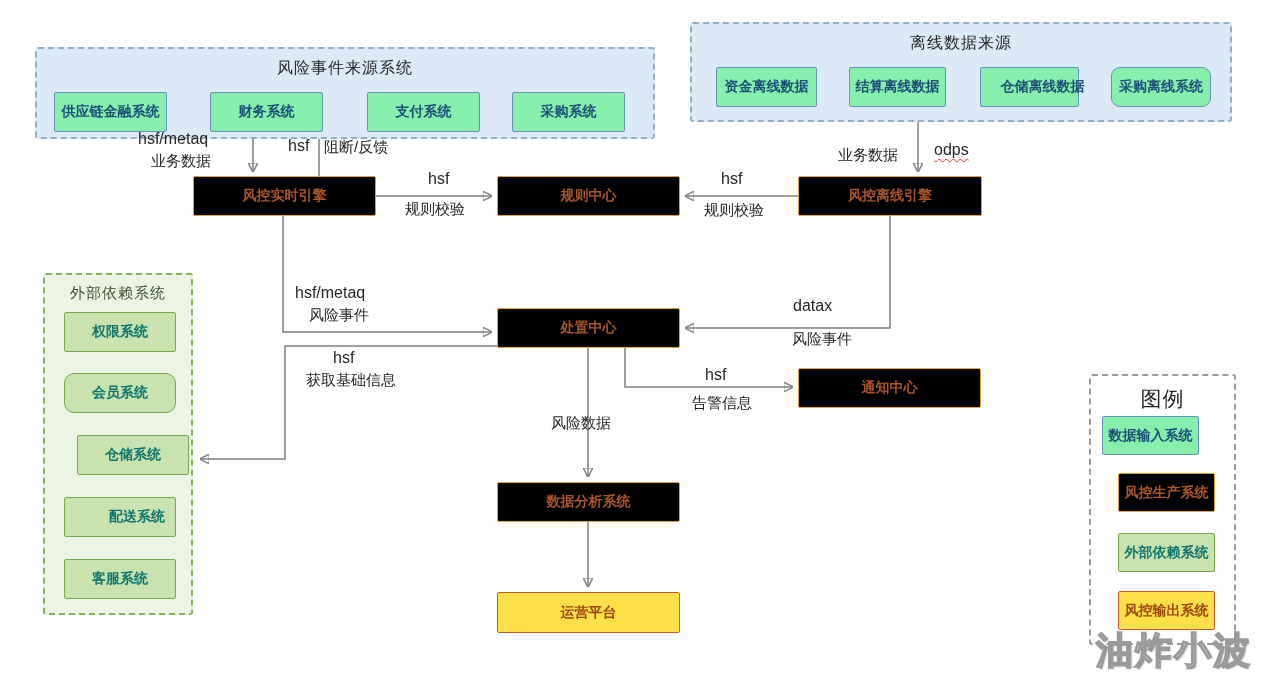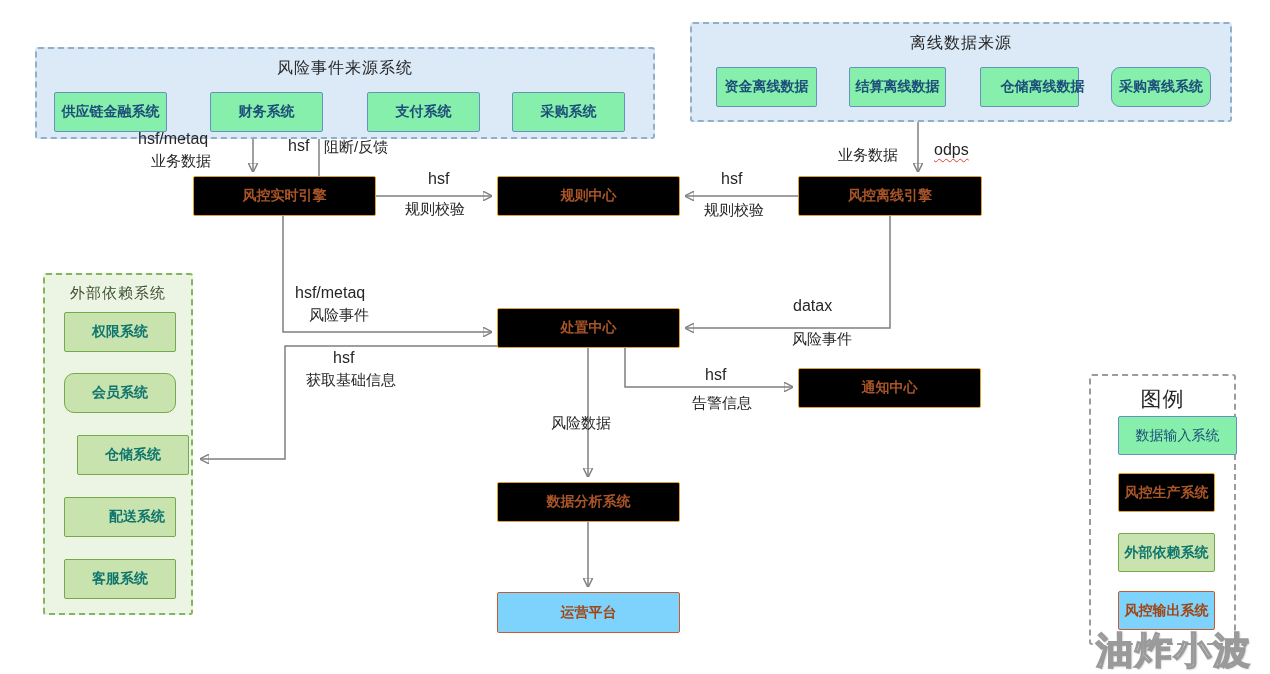--- a/index.html
+++ b/index.html
@@ -18,21 +18,21 @@
 
   
   .node {
     position:absolute; box-sizing:border-box; border:1.5px solid; border-radius:2px;
     display:flex; align-items:center; justify-content:center;
     font-size:14px; font-weight:600; white-space:nowrap;
   }
   .node.blue   { background:#86efac; border-color:#6593bd; color:#1d4e79; }
   .node.yellow { background:#000000; border-color:#dfa32b; color:#aa5528; }
   .node.green  { background:#c9e3af; border-color:#74a94c; color:#0f766e; }
-  .node.orange { background:#7dd3fc; border-color:#c75b2d; color:#a04513; }
+  .node.orange { background:#fde047; border-color:#c75b2d; color:#a04513; }
 
   
   .elabel { position:absolute; white-space:nowrap; color:#262626; font-size:15px; }
   .elabel.latin { font-size:16px; }
   .elabel.spell { text-decoration:underline wavy #e03c31; text-decoration-thickness:1px; text-underline-offset:3px; }
 
   svg.wires { position:absolute; left:0; top:0; width:1270px; height:674px; }
   svg.wires path { fill:none; stroke:#7f7f7f; stroke-width:1.5; }
 
   .watermark {
@@ -113,21 +113,21 @@
   <div class="elabel latin" style="left:793px; top:297px;">datax</div>
   <div class="elabel" style="left:792px; top:330px;">风险事件</div>
   <div class="elabel latin" style="left:333px; top:349px;">hsf</div>
   <div class="elabel" style="left:306px; top:371px;">获取基础信息</div>
   <div class="elabel latin" style="left:705px; top:366px;">hsf</div>
   <div class="elabel" style="left:692px; top:394px;">告警信息</div>
   <div class="elabel" style="left:551px; top:414px;">风险数据</div>
 
   <div class="group plain" style="left:1089px; top:374px; width:147px; height:271px;">
     <div class="group-title">图例</div>
-    <div class="node blue" style="left:27px; top:40px;  width:119px; height:39px; font-weight:400;">数据输入系统</div>
+    <div class="node blue" style="left:11px; top:40px;  width:97px; height:39px; font-weight:700;">数据输入系统</div>
     <div class="node yellow" style="left:27px; top:97px;  width:97px; height:39px;">风控生产系统</div>
     <div class="node green" style="left:27px; top:157px; width:97px; height:39px;">外部依赖系统</div>
     <div class="node orange" style="left:27px; top:215px; width:97px; height:39px;">风控输出系统</div>
   </div>
 
   <div class="watermark">油炸小波</div>
 
 </div>
 
 </body></html>

